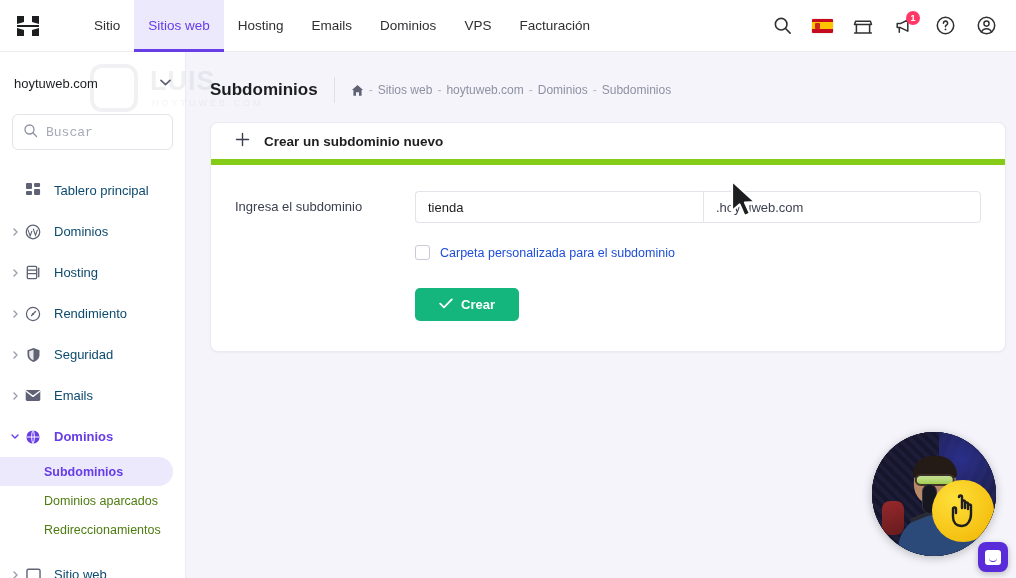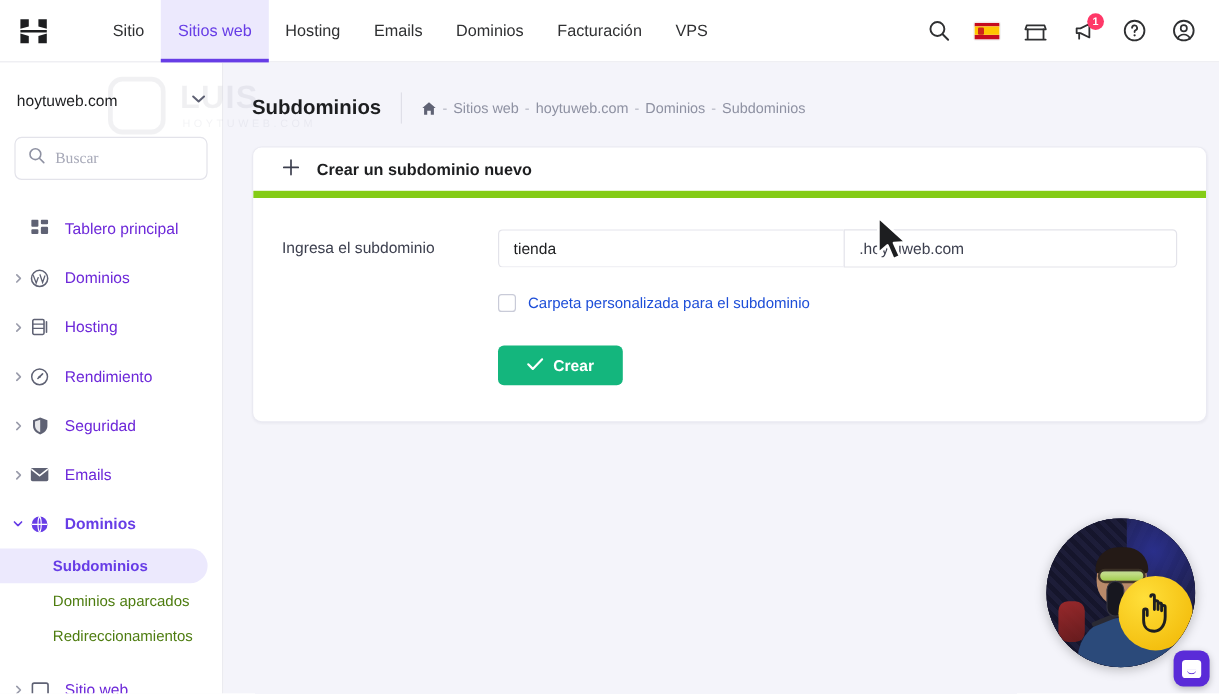--- a/index.html
+++ b/index.html
@@ -81,38 +81,38 @@
   .site-chevron { margin-left: auto; color: #727586; font-size: 9px; }
   .search-wrap { padding: 0 12px 14px 12px; }
   .search-box {
     display: flex; align-items: center; gap: 8px;
     height: 36px; border: 1px solid #e3e3ea; border-radius: 6px;
     padding: 0 10px; background: #fff;
   }
   .search-box input {
     border: none; outline: none; font-size: 13px; color: #1d1e20;
     background: transparent; width: 100%;
-    font-family: Liberation Serif, serif;
+    font-family: Liberation Mono, monospace;
   }
   .search-box input::placeholder { color: #a7a9b8; }
   .menu { padding-top: 6px; }
   .menu-item {
     display: flex; align-items: center; height: 41px;
     padding-left: 8px; cursor: pointer; position: relative;
     border-radius: 0 20px 20px 0; margin-right: 10px;
   }
   .menu-item .caret {
     width: 14px; font-size: 8px; color: #9a9cab; flex: 0 0 14px;
     display: flex; align-items: center; justify-content: center;
   }
   .menu-item .m-icon {
     width: 22px; height: 22px; display: flex; align-items: center; justify-content: center;
     color: #5f6274; flex: 0 0 22px; margin-right: 10px;
   }
-  .menu-item .m-label { font-size: 13px; color: #6d28d9; }
+  .menu-item .m-label { font-size: 13px; color: #0c4a6e; }
   .menu-item.open .m-icon { color: #673de6; }
   .menu-item.open .m-label { color: #673de6; font-weight: 700; }
   .menu-item.open .caret { color: #673de6; }
   .submenu-item {
     display: flex; align-items: center; height: 29px;
     padding-left: 44px; cursor: pointer;
     border-radius: 0 18px 18px 0; margin-right: 12px;
     font-size: 12.5px; color: #4d7c0f;
   }
   .submenu-item.active {
@@ -329,24 +329,24 @@
       <div class="nav-item">
         <span>Hosting</span>
       </div>
       <div class="nav-item">
         <span>Emails</span>
       </div>
       <div class="nav-item">
         <span>Dominios</span>
       </div>
       <div class="nav-item">
+        <span>VPS</span>
+      </div>
+      <div class="nav-item">
         <span>Facturación</span>
-      </div>
-      <div class="nav-item">
-        <span>VPS</span>
       </div>
     </div>
 
     <div class="nav-right">
       <div class="nav-icon">
         <svg width="19" height="19" viewBox="0 0 20 20" fill="none" aria-hidden="true">
           <circle cx="8.6" cy="8.6" r="6.1" stroke="#2f3032" stroke-width="1.7"></circle>
           <path d="M13.2 13.2 L18 18" stroke="#2f3032" stroke-width="1.7" stroke-linecap="round"></path>
         </svg>
       </div>

